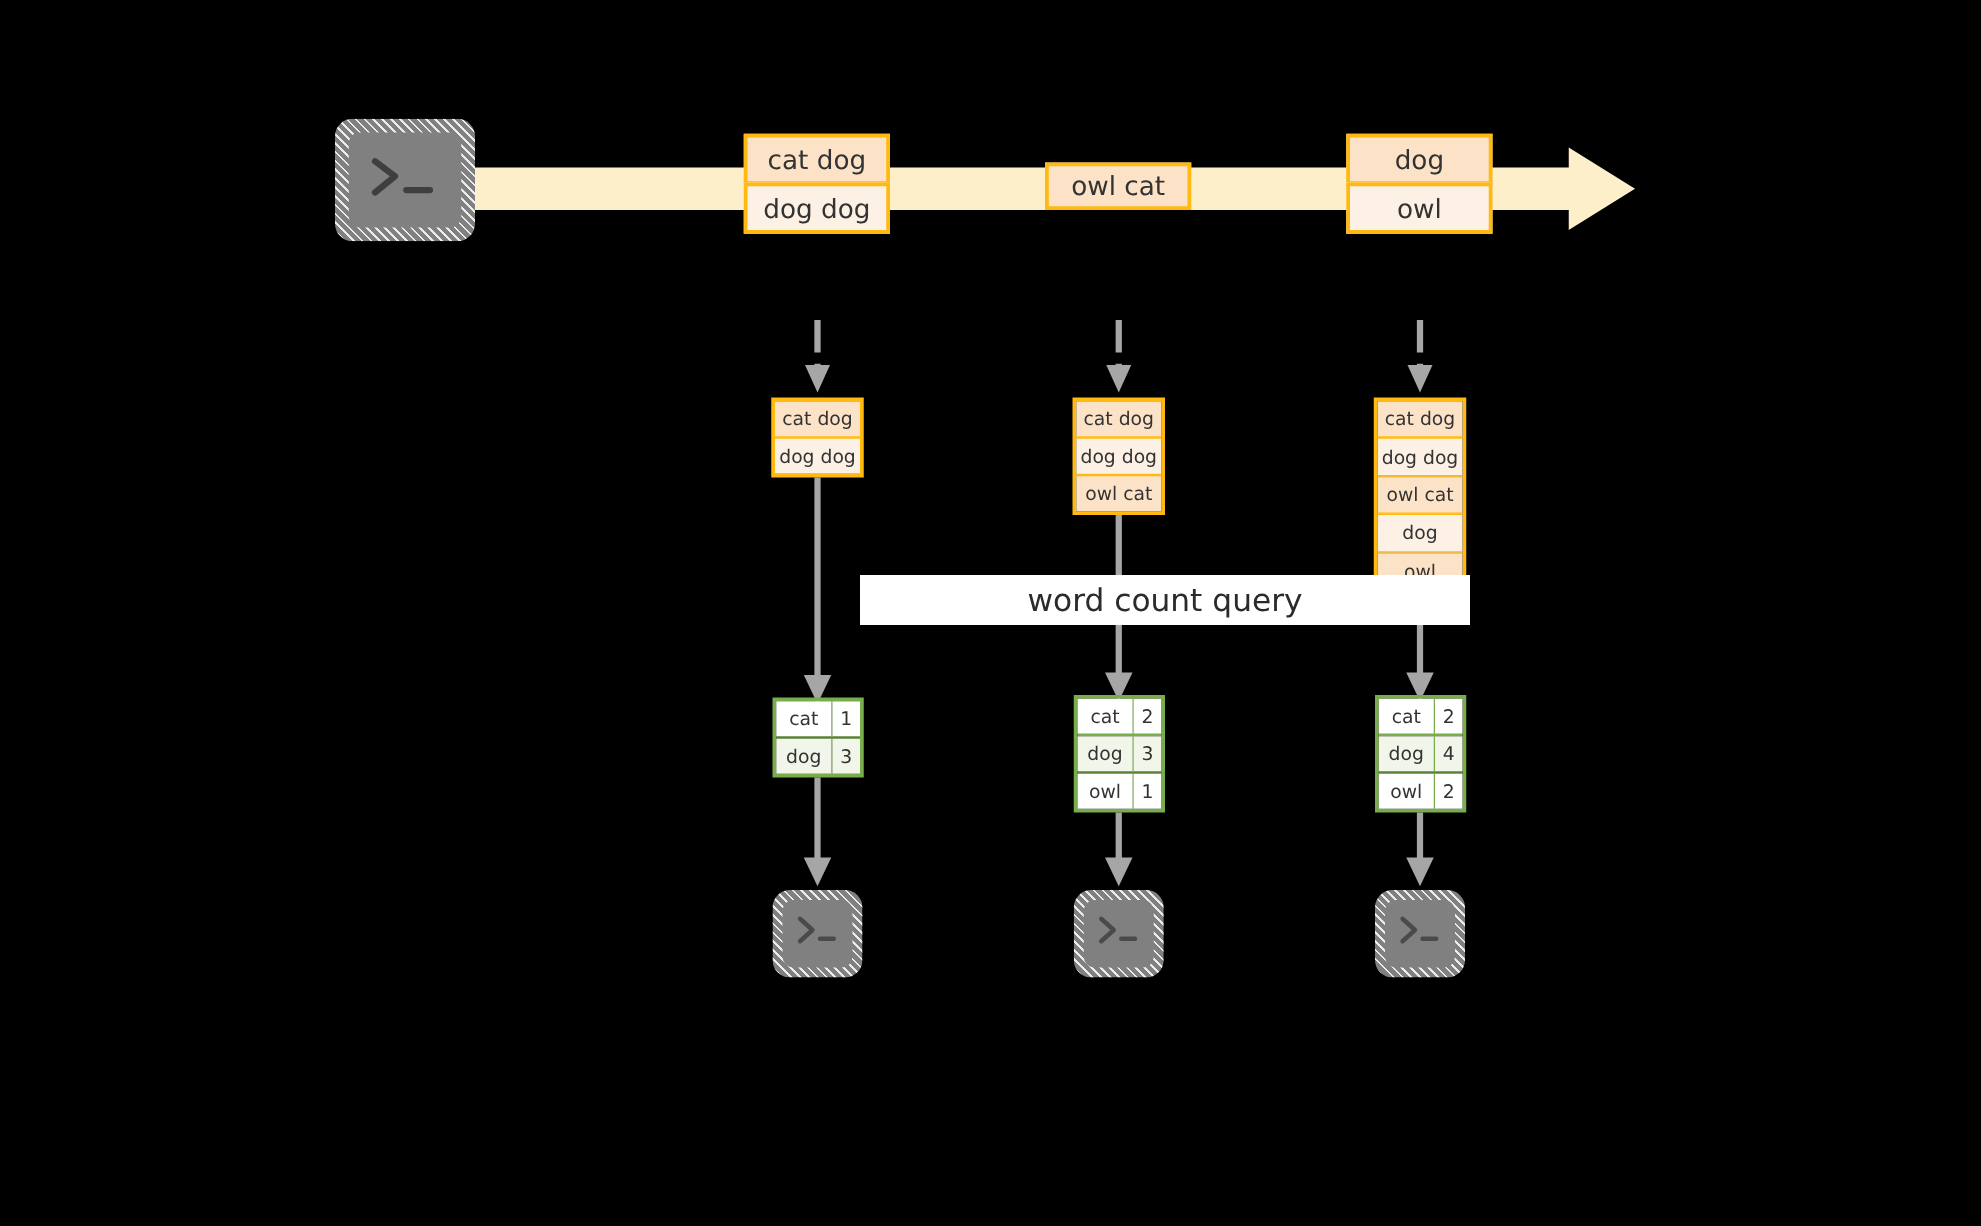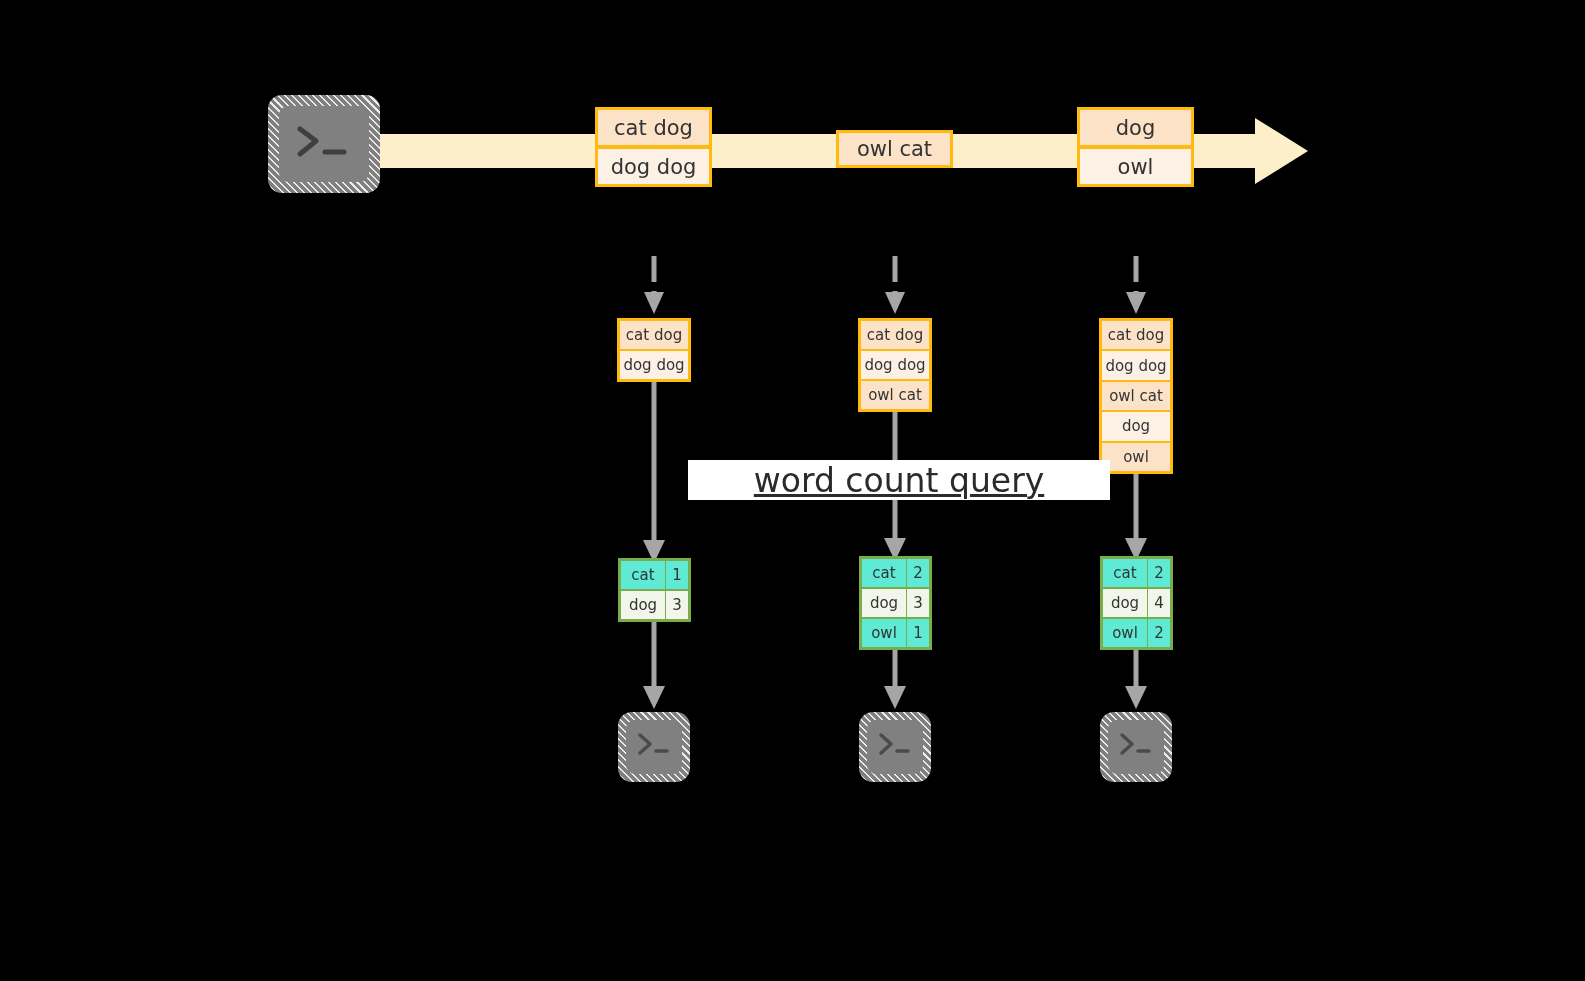--- a/index.html
+++ b/index.html
@@ -92,21 +92,21 @@
     border-bottom: 1.5px solid #79ad4c;
     box-sizing: border-box;
   }
   .gtable .grow:first-child { border-top: none; }
   .gtable .grow:last-child { border-bottom: none; }
   .gtable .gcell {
     box-sizing: border-box;
     display: flex;
     align-items: center;
     justify-content: center;
-    background: #5eead4;
+    background: #ffffff;
     color: #333333;
     white-space: nowrap;
     overflow: hidden;
   }
   .gtable .grow.alt .gcell { background: #f1f5ea; }
   .gtable .gcell.key {
     flex: 0 0 45px;
     border-right: 1.5px solid #79ad4c;
   }
   .gtable .gcell.val { flex: 1 1 auto; }
@@ -188,21 +188,21 @@
   </div>
 
   <div class="stack" style="left:1099px; top:318px; width:74px; height:156px; font-size:15px;">
     <div class="srow">cat dog</div>
     <div class="srow alt">dog dog</div>
     <div class="srow">owl cat</div>
     <div class="srow alt">dog</div>
     <div class="srow">owl</div>
   </div>
 
-  <div class="qlabel" style="left:688px; top:460px; width:422px; height:40px; font-size:33px;text-decoration:underline;">word count query</div>
+  <div class="qlabel" style="left:688px; top:460px; width:488px; height:40px; font-size:25px;">word count query</div>
 
   <div class="gtable" style="left:618px; top:558px; width:73px; height:64px; font-size:15px;">
     <div class="grow">
       <div class="gcell key">cat</div>
       <div class="gcell val">1</div>
     </div>
     <div class="grow alt">
       <div class="gcell key">dog</div>
       <div class="gcell val">3</div>
     </div>

